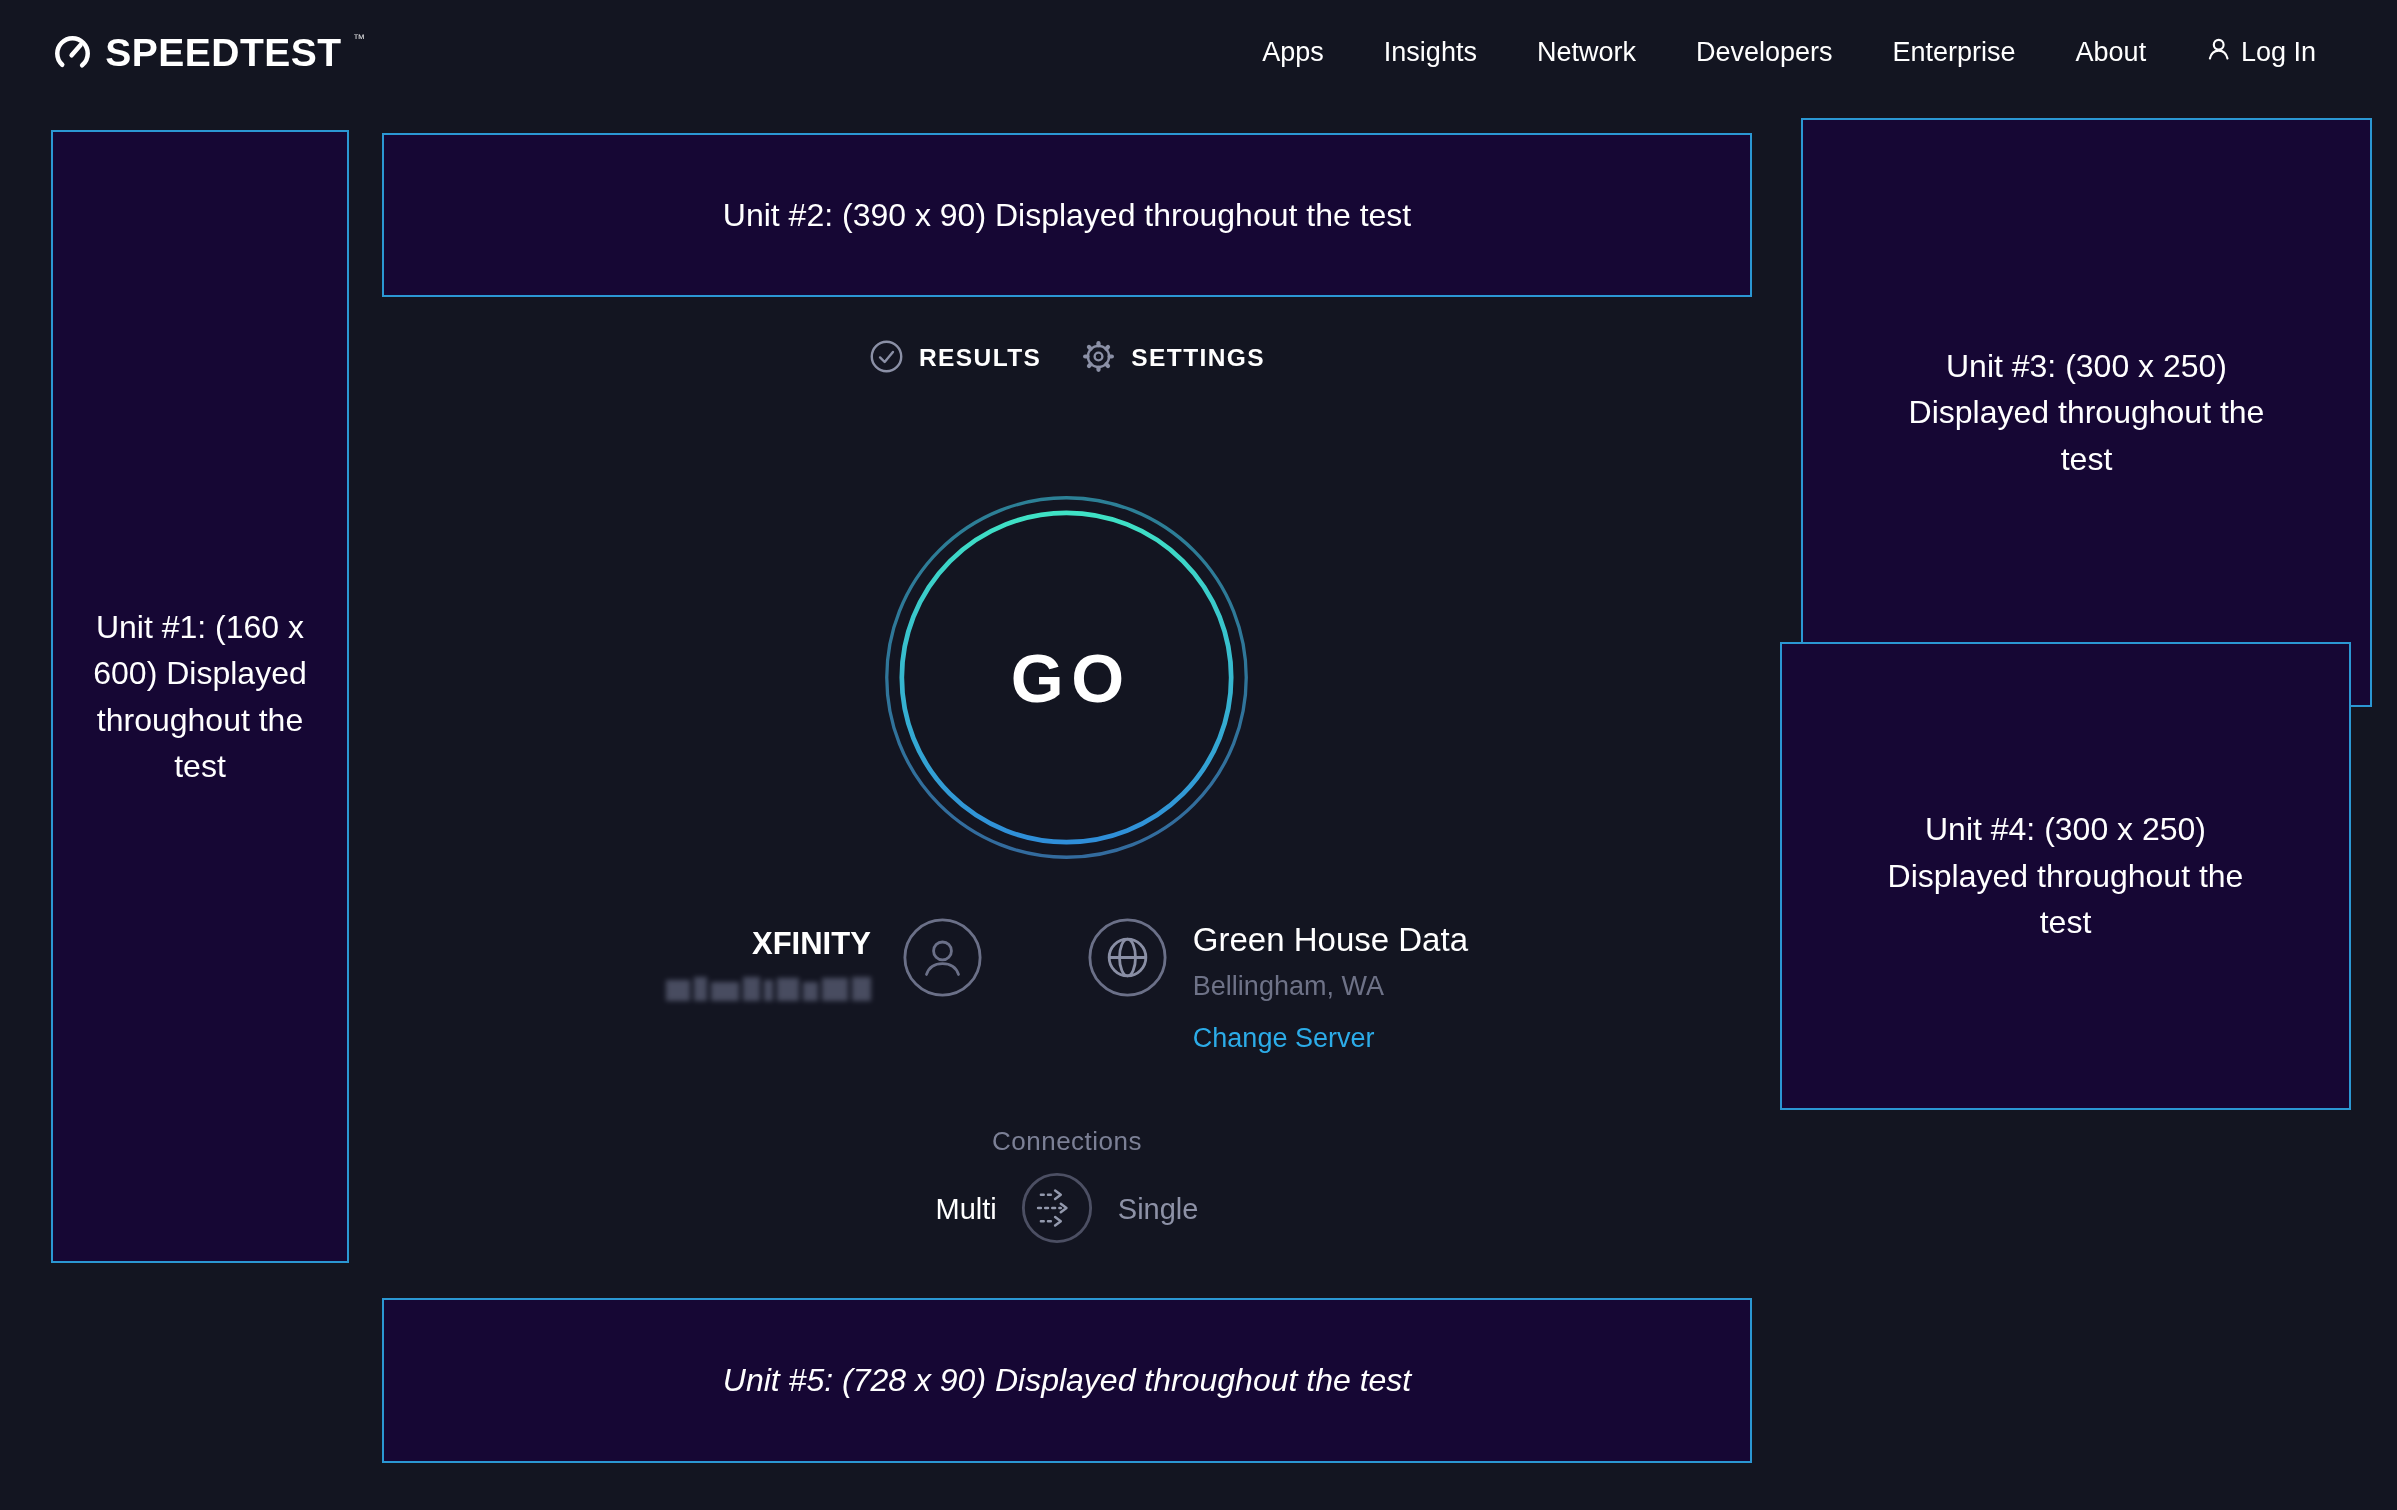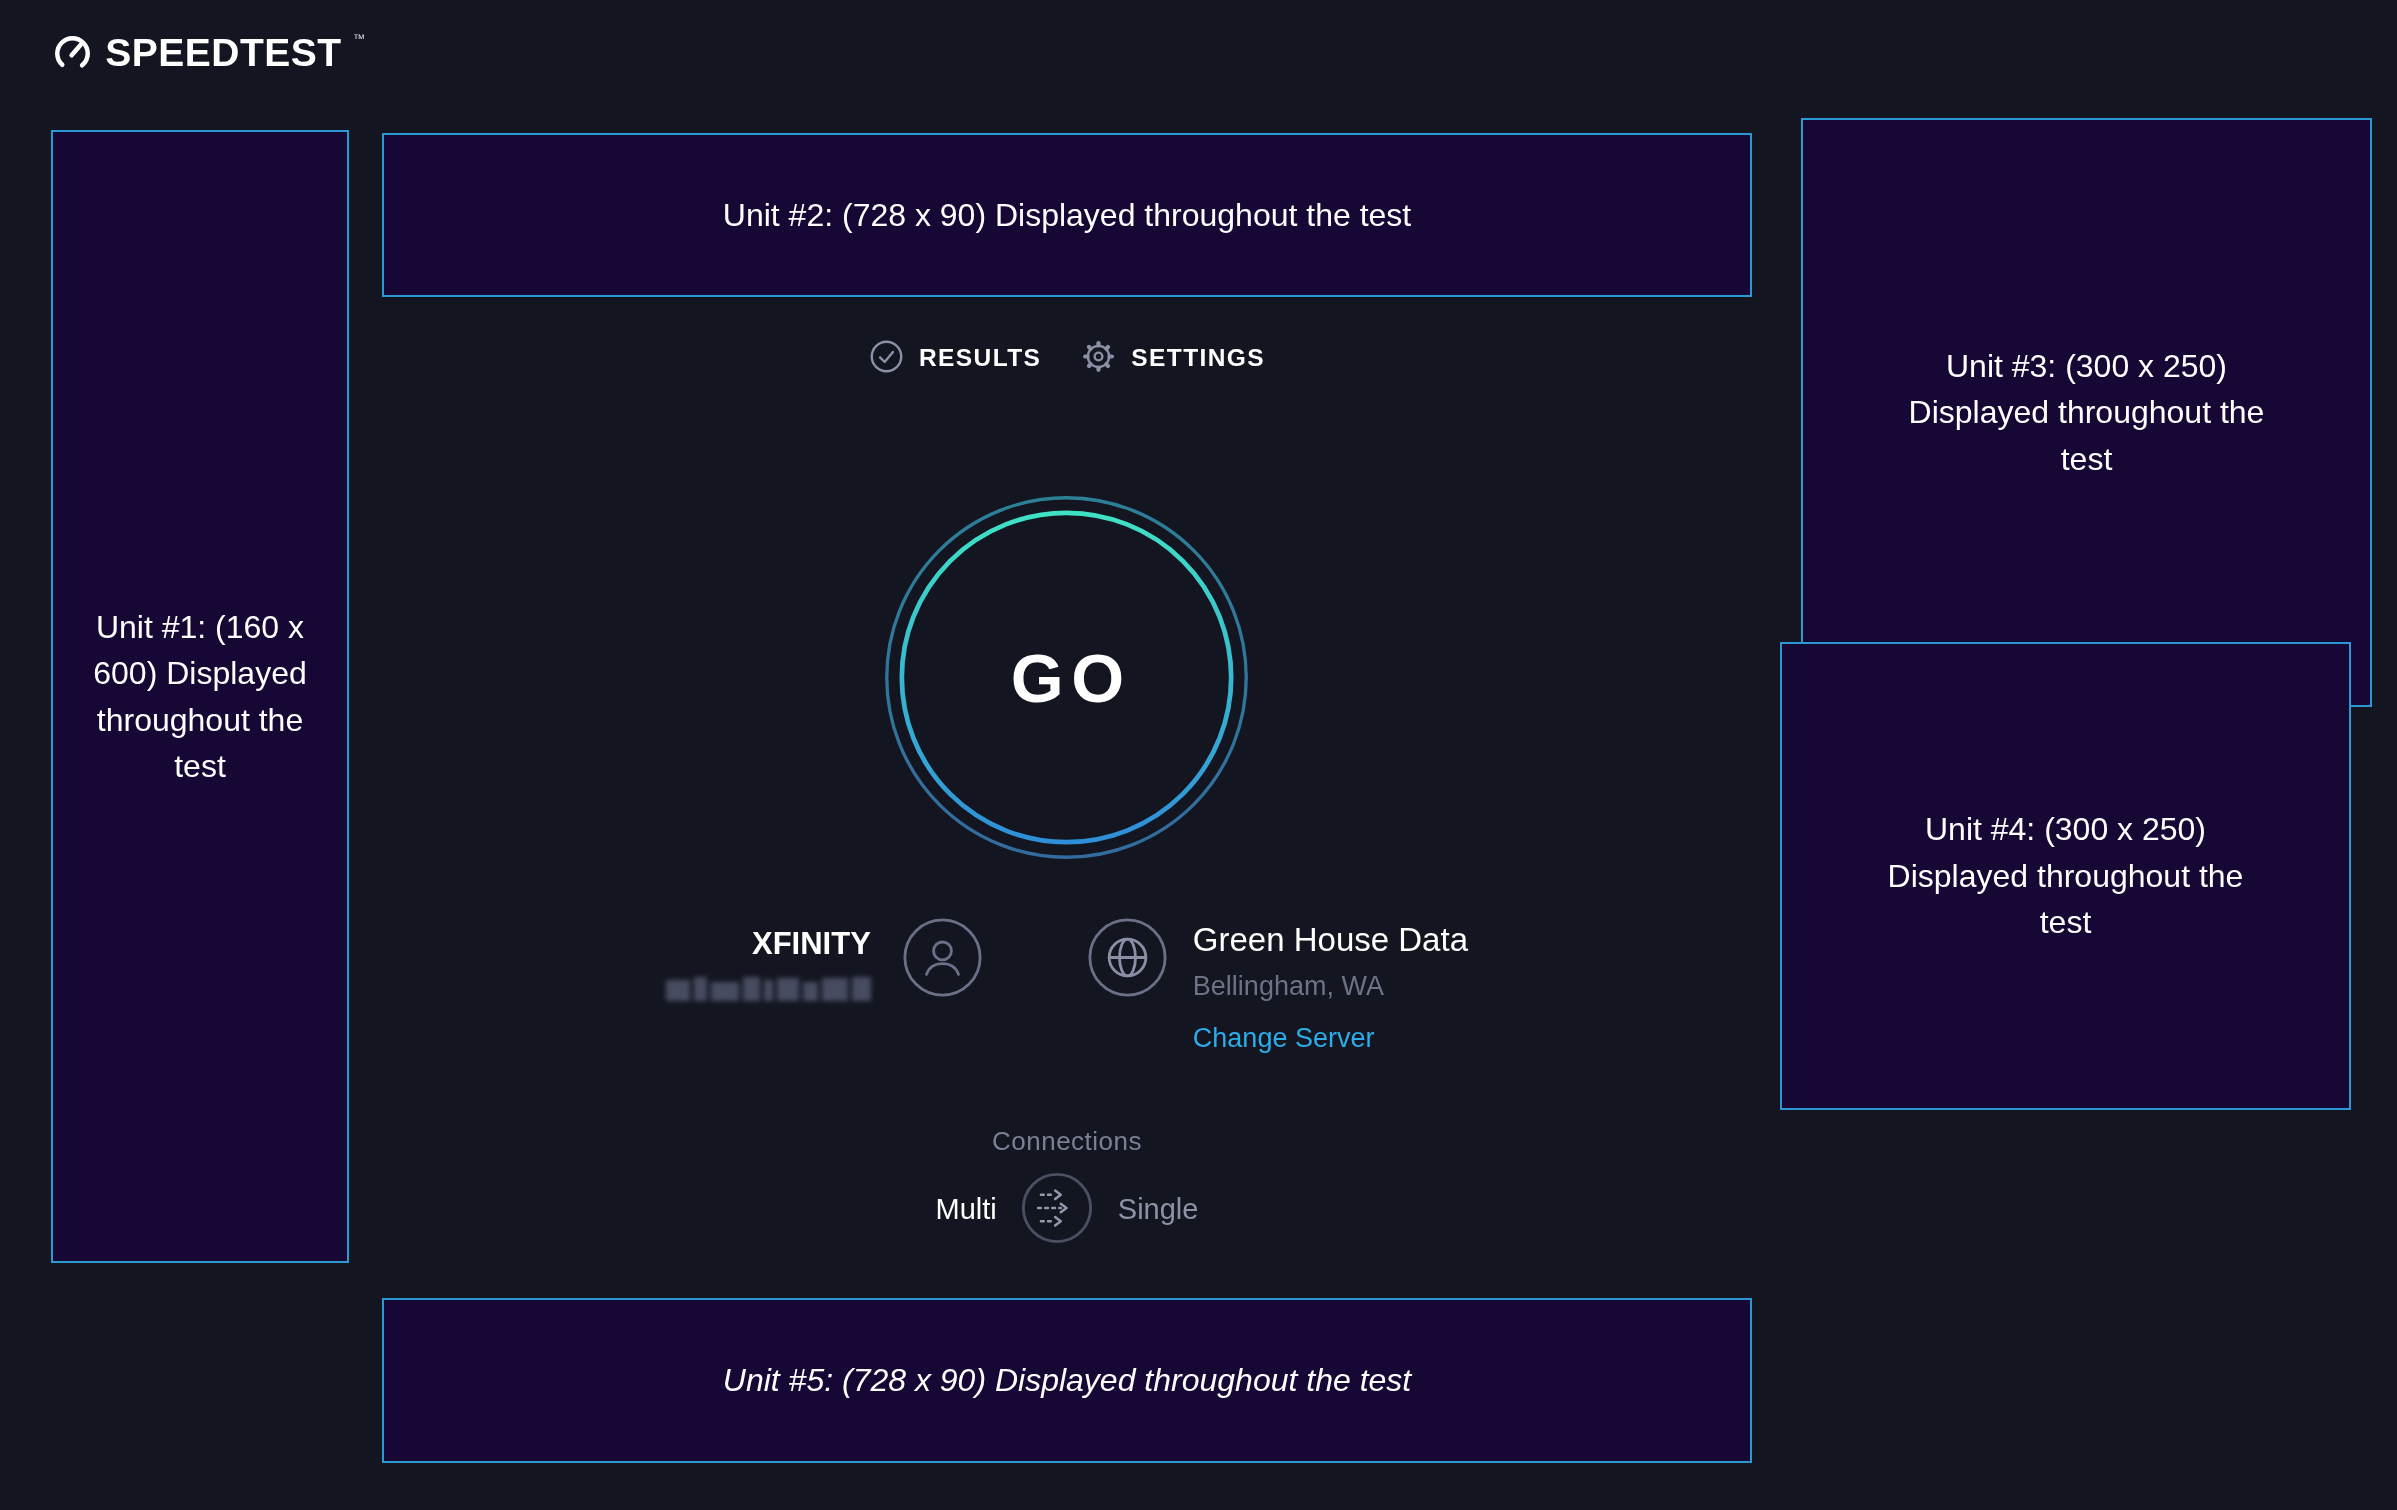--- a/index.html
+++ b/index.html
@@ -101,27 +101,44 @@
       <span>
         <svg width="43" height="43" viewBox="0 0 48 48" fill="none">
           <circle cx="24" cy="24" r="17" stroke="#ffffff" stroke-width="5" stroke-linecap="round" stroke-dasharray="83 24" stroke-dashoffset="-39"></circle>
           <line x1="23" y1="26" x2="33" y2="14.5" stroke="#ffffff" stroke-width="5" stroke-linecap="round"></line>
         </svg>
       </span>
       <span class="logo-text">SPEEDTEST</span>
       <span class="logo-tm">™</span>
     </div>
 
+    <div class="nav">
+      <span class="nav-item">Apps</span>
+      <span class="nav-item">Insights</span>
+      <span class="nav-item">Network</span>
+      <span class="nav-item">Developers</span>
+      <span class="nav-item">Enterprise</span>
+      <span class="nav-item">About</span>
+      <span class="nav-item login">
+        <span>
+          <svg width="25.4" height="25.4" viewBox="0 0 26 26" fill="none">
+            <circle cx="13" cy="9" r="5" stroke="#ffffff" stroke-width="2.2"></circle>
+            <path d="M4 23 C5.5 17 8.5 15 13 15 S20.5 17 22 23" stroke="#ffffff" stroke-width="2.2" stroke-linecap="round" fill="none"></path>
+          </svg>
+        </span>
+        <span>Log In</span>
+      </span>
+    </div>
   </div>
 
   <div class="ad ad-unit1">
     <span class="ad-label">Unit #1: (160 x 600) Displayed throughout the test</span>
   </div>
   <div class="ad ad-unit2">
-    <span class="ad-label">Unit #2: (728 x 90) Displayed throughout the test</span>
+    <span class="ad-label">Unit #2: (390 x 90) Displayed throughout the test</span>
   </div>
   <div class="ad ad-unit3">
     <span class="ad-label">Unit #3: (300 x 250) Displayed throughout the test</span>
   </div>
   <div class="ad ad-unit4">
     <span class="ad-label">Unit #4: (300 x 250) Displayed throughout the test</span>
   </div>
   <div class="ad ad-unit5">
     <span class="ad-label">Unit #5: (728 x 90) Displayed throughout the test</span>
   </div>

